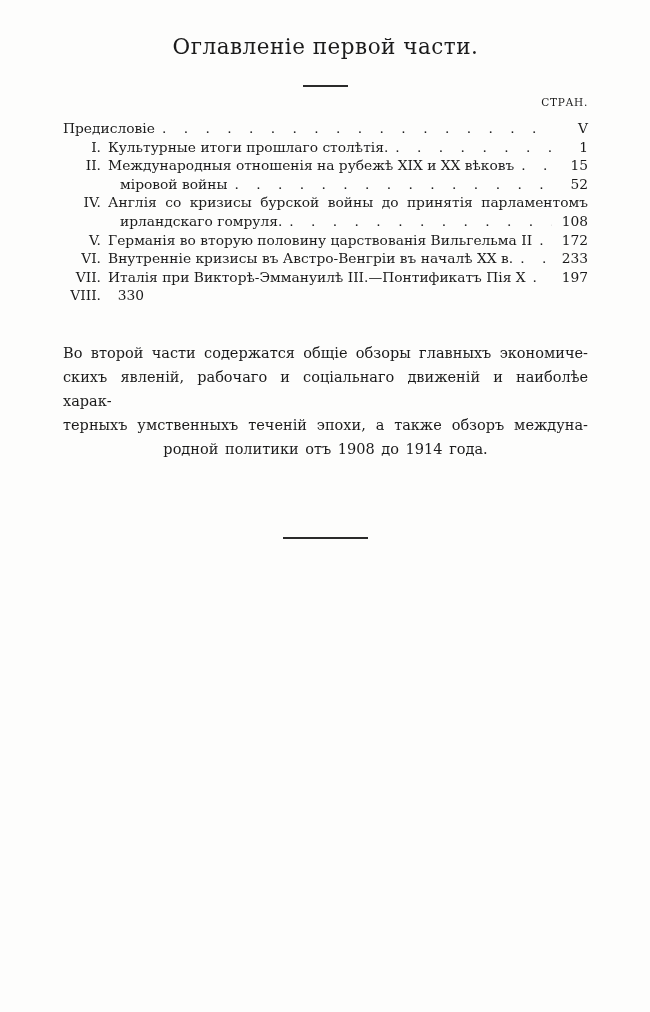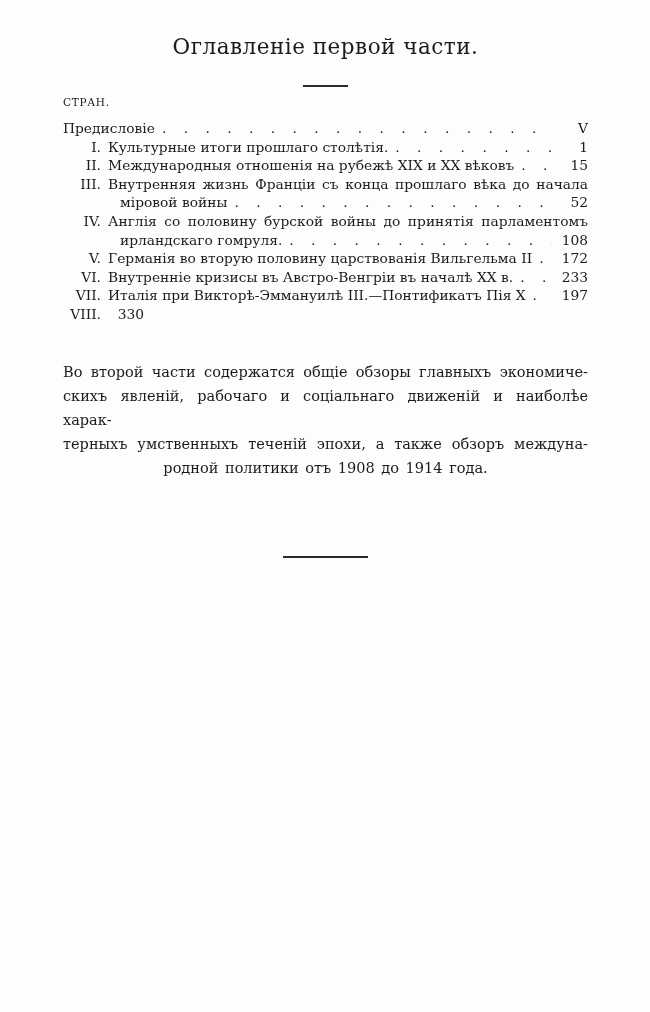--- a/index.html
+++ b/index.html
@@ -22,21 +22,21 @@
     letter-spacing: 0.5px;
     white-space: nowrap;
   }
   .rule-sm {
     width: 45px; height: 2px;
     background: #2a2a2a;
     margin: 26px auto 0 auto;
   }
   .col-header {
     margin-top: 9px;
-    text-align: left;
+    text-align: right;
     font-size: 10.5px;
     letter-spacing: 0.7px;
   }
   .toc { margin-top: 11px; font-size: 13.8px; }
   .trow {
     display: flex;
     align-items: baseline;
     line-height: 18.6px;
     white-space: nowrap;
   }
@@ -109,34 +109,30 @@
         <span class="tpage">1</span>
       </div>
       <div class="trow">
         <span class="tnum">II.</span>
         <span class="tmid">
           <span class="ttext">Международныя отношенія на рубежѣ XIX и XX вѣковъ</span>
           <span class="tdots">. . . . . . . . . . . . . . . . . . . . . . . . . . . . . . . . . . . . . . . . . . . . . . . . . . . . . . . . . . . . </span>
         </span>
         <span class="tpage">15</span>
       </div>
-      <div class="trow">
-        <span class="tnum">III.</span>
-        <span class="tmid fill"><span class="ttext">Внутренняя жизнь Франціи съ конца прошлаго вѣка до начала</span></span>
-      </div>
       <div class="trow cont">
         <span class="tmid">
           <span class="ttext">міровой войны</span>
           <span class="tdots">. . . . . . . . . . . . . . . . . . . . . . . . . . . . . . . . . . . . . . . . . . . . . . . . . . . . . . . . . . . . </span>
         </span>
         <span class="tpage">52</span>
       </div>
       <div class="trow">
         <span class="tnum">IV.</span>
-        <span class="tmid fill"><span class="ttext">Англія со половину бурской войны до принятія парламентомъ</span></span>
+        <span class="tmid fill"><span class="ttext">Англія со кризисы бурской войны до принятія парламентомъ</span></span>
       </div>
       <div class="trow cont">
         <span class="tmid">
           <span class="ttext">ирландскаго гомруля.</span>
           <span class="tdots">. . . . . . . . . . . . . . . . . . . . . . . . . . . . . . . . . . . . . . . . . . . . . . . . . . . . . . . . . . . . </span>
         </span>
         <span class="tpage">108</span>
       </div>
       <div class="trow">
         <span class="tnum">V.</span>

